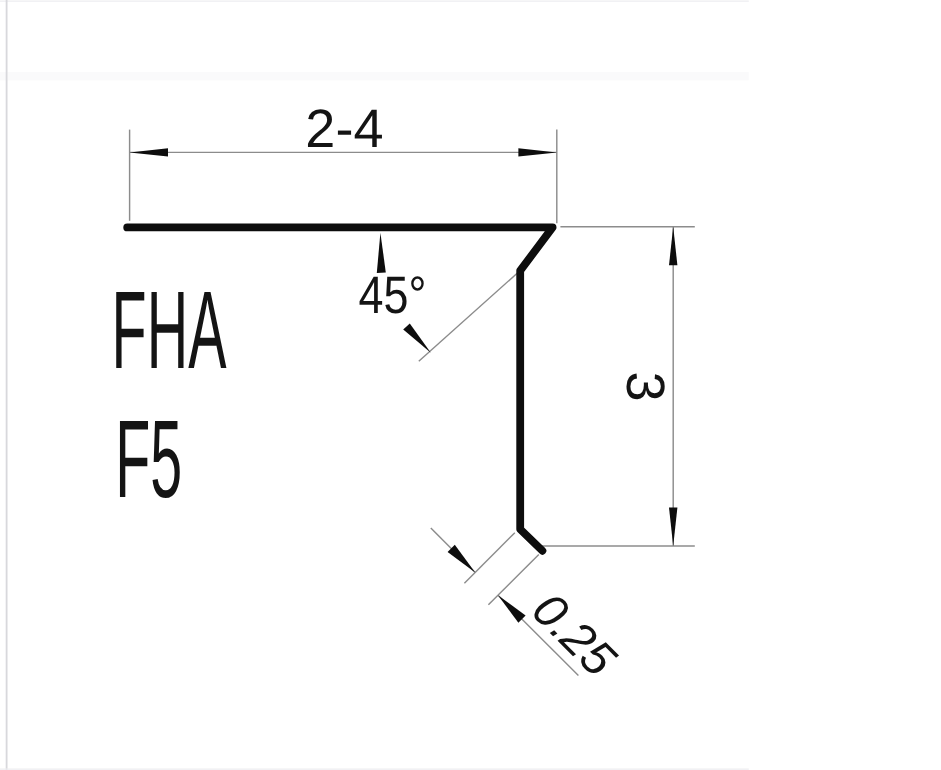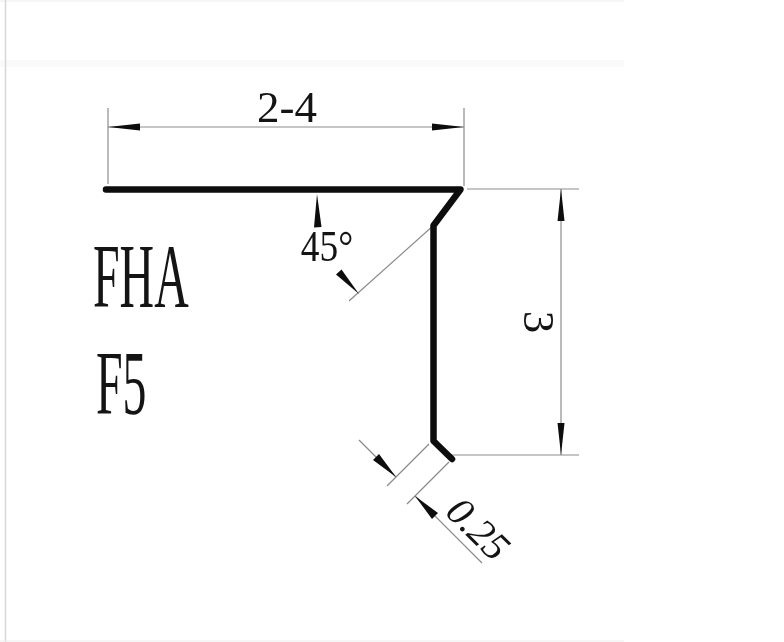--- a/index.html
+++ b/index.html
@@ -2,21 +2,21 @@
 <html style="--background: #ffffff; --profile-line: #0d0d0d; --thin-line: #8c8c8c; --text: #141414; --page-edge: #d8d8dc; --hairline: #ededf0; --band: #fafafb;"><head>
 <meta charset="utf-8">
 <style>
   html, body { margin: 0; padding: 0; }
   #screen {
     position: relative;
     width: 624px;
     height: 642px;
     background: var(--background, #ffffff);
     overflow: hidden;
-    font-family: Liberation Serif, serif;
+    font-family: Liberation Sans, sans-serif;
   }
   #linework {
     position: absolute;
     left: 0; top: 0;
     width: 784px; height: 642px;
   }
   
   .profile {
     stroke: var(--profile-line, #0d0d0d);
     stroke-width: 6.5;

